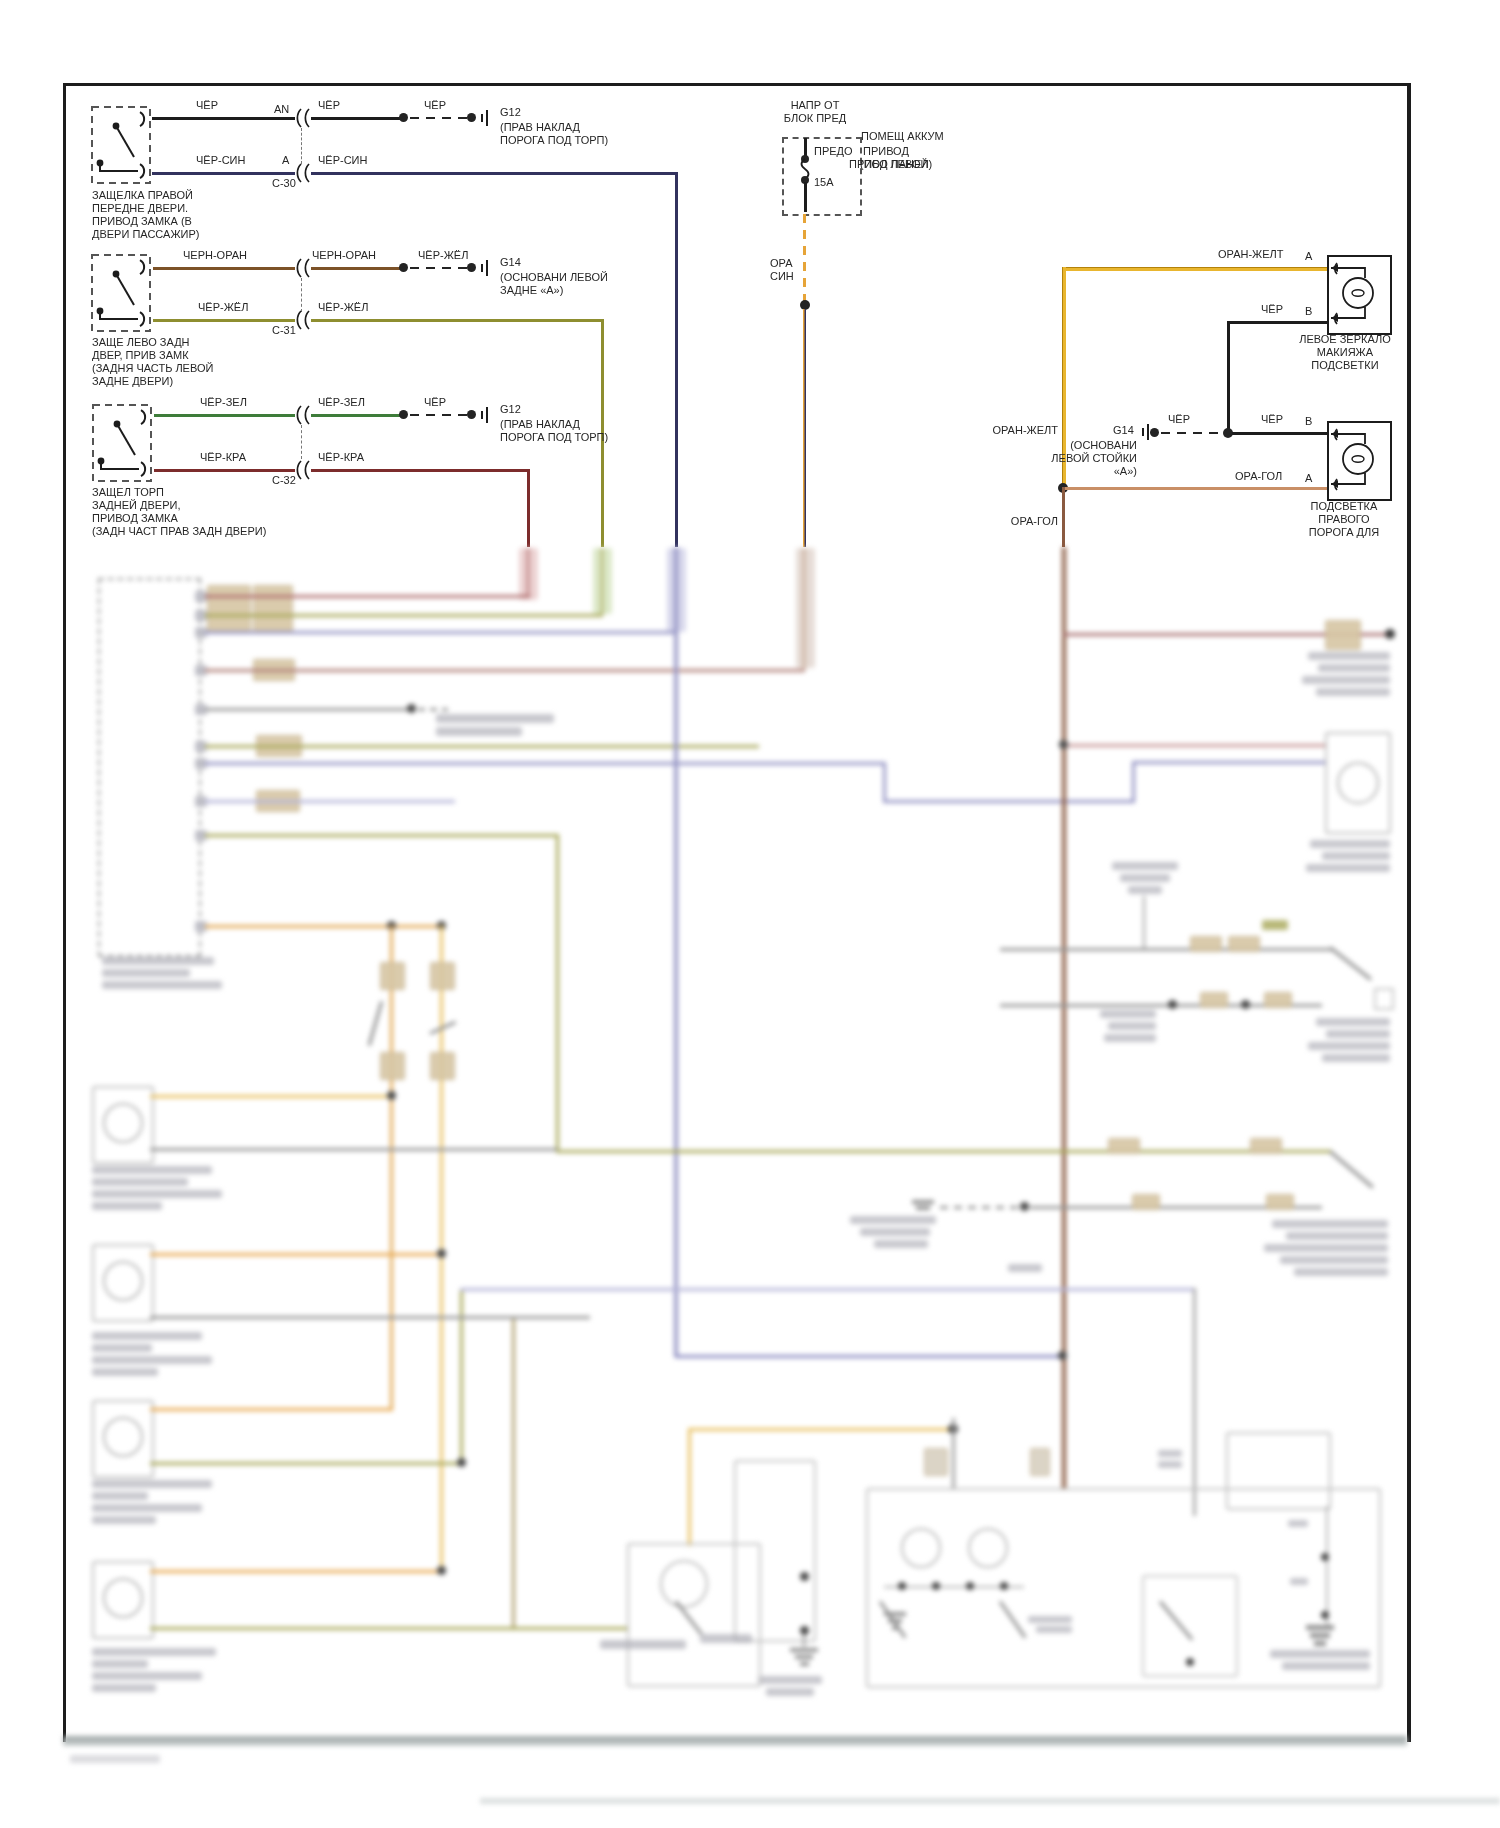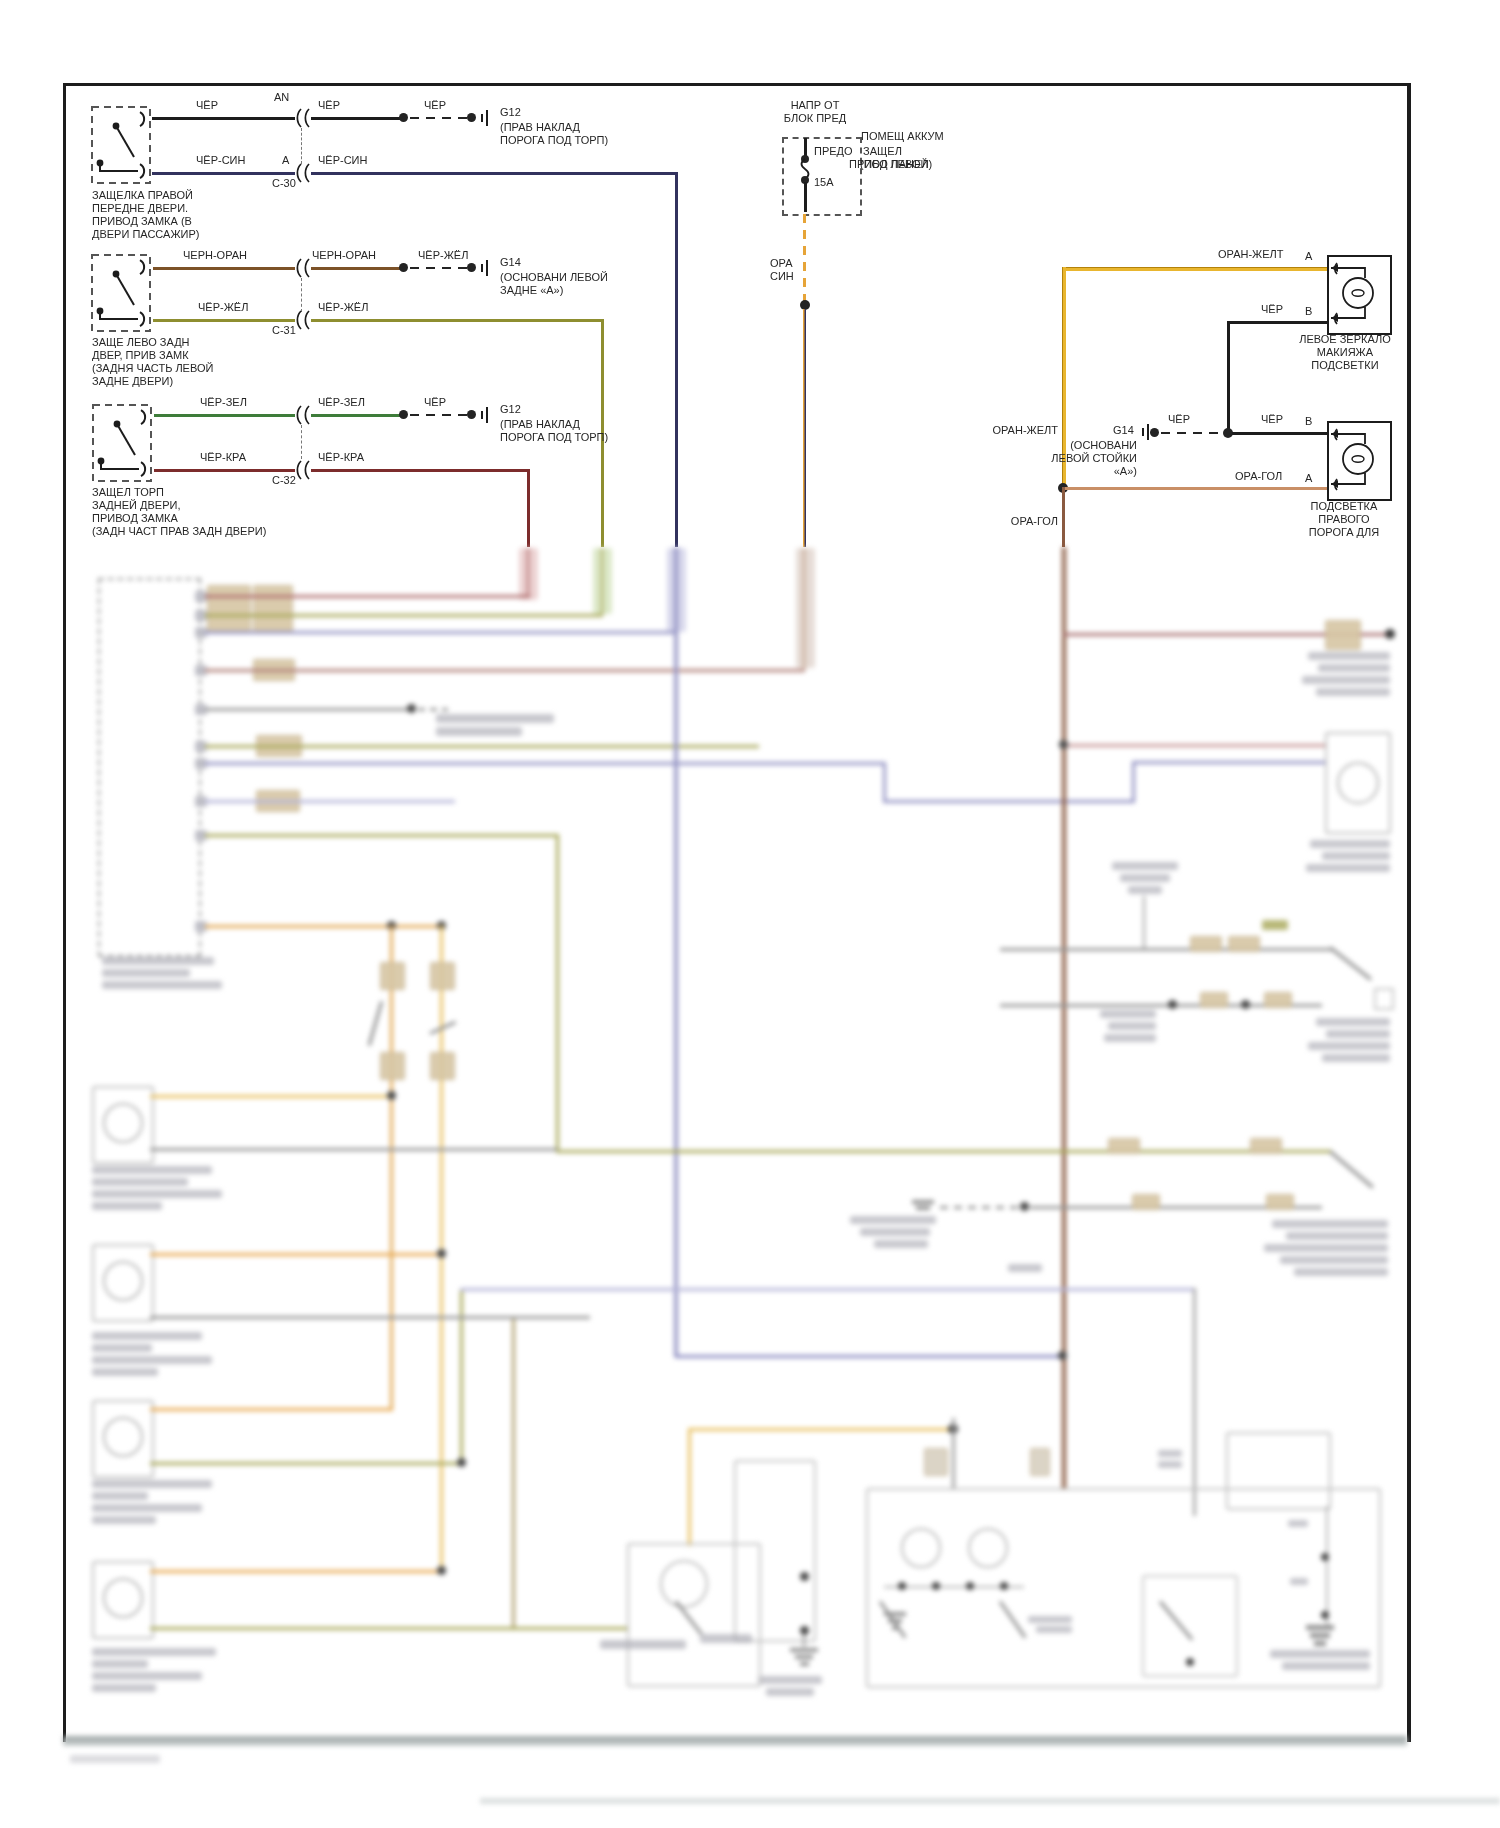--- a/index.html
+++ b/index.html
@@ -29,21 +29,21 @@
     <rect x="1" y="2" width="58" height="76" fill="none" stroke="#555" stroke-width="2" stroke-dasharray="7 5"></rect>
     <path d="M49 7 a8 8 0 0 1 0 14" fill="none" stroke="#1c1c1c" stroke-width="2"></path>
     <path d="M49 59 a8 8 0 0 1 0 14" fill="none" stroke="#1c1c1c" stroke-width="2"></path>
     <circle cx="25" cy="21" r="3.4" fill="#1c1c1c"></circle>
     <line x1="25" y1="21" x2="43" y2="52" stroke="#1c1c1c" stroke-width="2"></line>
     <circle cx="9" cy="58" r="3.4" fill="#1c1c1c"></circle>
     <path d="M9 58 v8 h38" fill="none" stroke="#1c1c1c" stroke-width="2"></path>
   </svg>
   <div class="w" style="left:152px;top:117px;width:143px;height:2.5px;background:#1c1c1c"></div>
   <div class="lbl" style="left:196px;top:99px">ЧЁР</div>
-  <div class="lbl" style="left:274px;top:91px">AN</div>
+  <div class="lbl" style="left:274px;top:103px">AN</div>
   <svg style="left:293px;top:108px" width="20" height="20" viewBox="0 0 20 20">
     <path d="M8 1 a13 13 0 0 0 0 18 M16 1 a13 13 0 0 0 0 18" fill="none" stroke="#1c1c1c" stroke-width="1.7"></path>
   </svg>
   <div class="w" style="left:301px;top:128px;height:36px;border-left:1.5px dashed #777"></div>
   <div class="w" style="left:311px;top:117px;width:92px;height:2.5px;background:#1c1c1c"></div>
   <div class="lbl" style="left:318px;top:99px">ЧЁР</div>
   <div class="dot" style="left:399px;top:113px;width:9px;height:9px"></div>
   <div class="dash-h" style="left:410px;top:117px;width:58px"></div>
   <div class="lbl" style="left:424px;top:99px">ЧЁР</div>
   <div class="dot" style="left:467px;top:113px;width:9px;height:9px"></div>
@@ -163,21 +163,21 @@
   <div class="dot" style="left:801px;top:155px;width:8px;height:8px"></div>
   <svg style="left:797px;top:158px" width="16" height="22" viewBox="0 0 16 22">
     <path d="M8 1 q-7 5 0 10 q7 5 0 10" fill="none" stroke="#1c1c1c" stroke-width="1.8"></path>
   </svg>
   <div class="dot" style="left:801px;top:176px;width:8px;height:8px"></div>
   <div class="w" style="left:804px;top:182px;width:2.5px;height:30px;background:#1c1c1c"></div>
   <div class="lbl" style="left:814px;top:145px">ПРЕДО</div>
   <div class="lbl" style="left:860px;top:158px;z-index:2">(ПОД ЛЕВОЙ</div>
   <div class="lbl" style="left:814px;top:176px">15А</div>
   <div class="lbl" style="left:861px;top:130px">ПОМЕЩ АККУМ</div>
-  <div class="lbl" style="left:863px;top:145px">ЗАЩЕЛ</div>
+  <div class="lbl" style="left:863px;top:145px">ПРИВОД</div>
   <div class="lbl" style="left:849px;top:158px">ПРИБО ПАНЕЛ)</div>
   <div class="w" style="left:803px;top:214px;width:3px;height:88px;background:repeating-linear-gradient(180deg,#e6a438 0 9px,transparent 9px 16px)"></div>
   <div class="lbl" style="left:770px;top:257px">ОРА
 СИН</div>
   <div class="dot" style="left:800px;top:300px;width:10px;height:10px"></div>
   <div class="w" style="left:803px;top:309px;width:3px;height:238px;background:linear-gradient(90deg,#e6a438 45%,#32325e 55%)"></div>
 
   <div class="w" style="left:1062px;top:267px;width:265px;height:3px;background:#e9b62f;border-top:1px solid #b3820a"></div>
   <div class="w" style="left:1062px;top:267px;width:3px;height:221px;background:#e9b62f;border-left:1px solid #b3820a"></div>
   <div class="lbl" style="left:1218px;top:248px">ОРАН-ЖЕЛТ</div>

